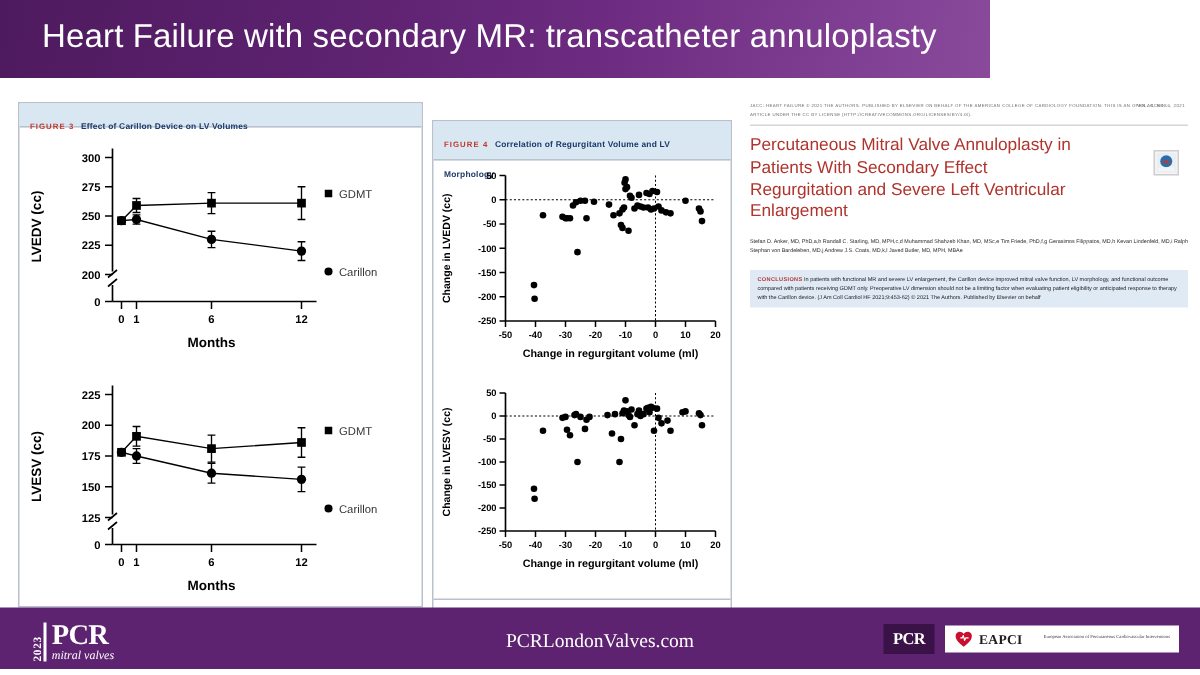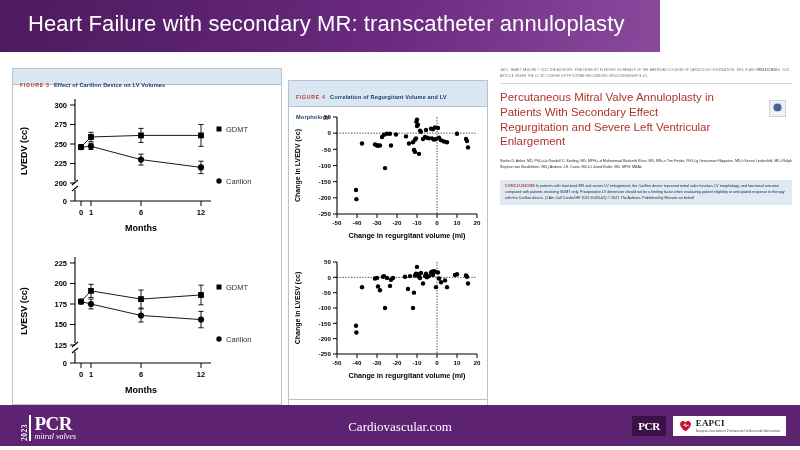--- a/index.html
+++ b/index.html
@@ -130,21 +130,21 @@
     font-size: 13px; color: #ffffff;
   }
   .footer-right { position: absolute; right: 14px; top: 11px; display: flex; align-items: center; gap: 7px; }
   .badge-pcr {
     background: #3b1247; color: #ffffff; font-size: 11px; font-weight: bold;
     padding: 4px 6px; letter-spacing: -.4px;
   }
   .badge-eapci {
     background: #ffffff; padding: 3px 6px; display: flex; align-items: center; gap: 4px;
   }
-  .eapci-text { display: flex; flex-direction: column; line-height: 1; }
+  .eapci-text { display: flex; flex-direction: row; line-height: 1; gap: 14px; }
   .eapci-name { font-size: 9px; font-weight: bold; color: #1d1d1d; letter-spacing: .2px; }
   .eapci-sub { font-size: 3.1px; color: #444; margin-top: 1.5px; }
 </style>
 </head>
 <body>
 
 <div class="title-bar">
   <div class="title-text">Heart Failure with secondary MR: transcatheter annuloplasty</div>
 </div>
 
@@ -483,21 +483,21 @@
 
 <div class="footer">
   <div class="footer-logo">
     <div class="logo-year">2023</div>
     <div class="logo-divider"></div>
     <div class="logo-main">
       <div class="logo-pcr">PCR</div>
       <div class="logo-sub">mitral valves</div>
     </div>
   </div>
-  <div class="footer-url">Cardiovascular.com</div>
+  <div class="footer-url">PCRLondonValves.com</div>
   <div class="footer-right">
     <div class="badge-pcr">PCR</div>
     <div class="badge-eapci">
       <svg width="13" height="12" viewBox="0 0 13 12" aria-hidden="true">
         <path d="M6.5 11.2 C1 7.4 0.4 4.2 1.6 2.4 C2.9 .5 5.3 .8 6.5 2.6 C7.7 .8 10.1 .5 11.4 2.4 C12.6 4.2 12 7.4 6.5 11.2 Z" fill="#c8102e"></path>
         <path d="M4.2 5.3 h1.3 l.7 -1.6 l.9 3.2 l.7 -1.6 h1.9" stroke="#ffffff" stroke-width=".8" fill="none" stroke-linejoin="round"></path>
       </svg>
       <div class="eapci-text">
         <div class="eapci-name">EAPCI</div>
         <div class="eapci-sub">European Association of Percutaneous Cardiovascular Interventions</div>

